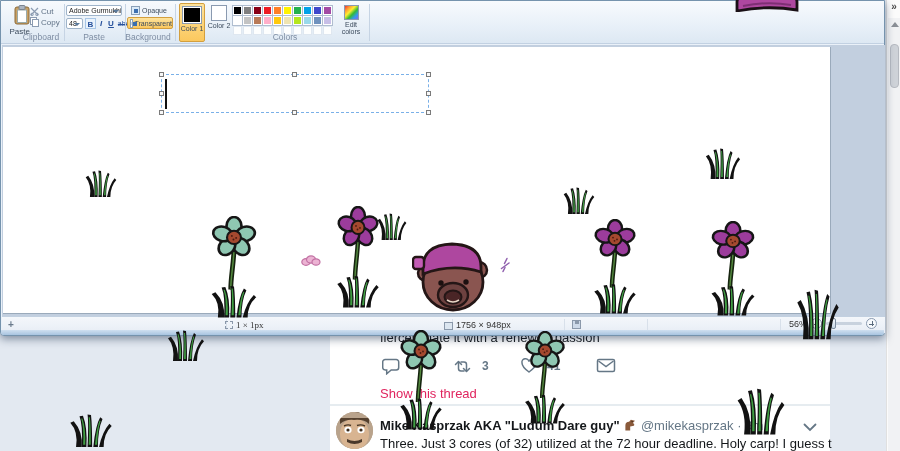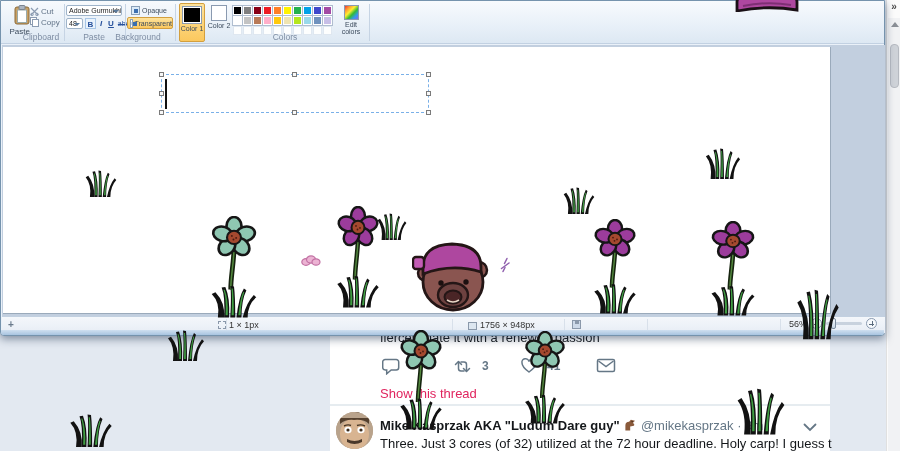--- a/index.html
+++ b/index.html
@@ -245,21 +245,21 @@
       <div class="grp-div" style="left:124px;"></div>
 
       <div class="bg-row" style="left:128px; top:4px; width:42px; height:11px; padding-left:2px;">
         <span class="bgicon"></span>
         <span>Opaque</span>
       </div>
       <div class="bg-row sel-orange" style="left:126px; top:16px; width:46px; height:12px; padding-left:2px;">
         <span class="bgicon trans"></span>
         <span>Transparent</span>
       </div>
-      <div class="grp-label" style="left:114px; width:46px;">Background</div>
+      <div class="grp-label" style="left:124px; width:46px;">Background</div>
       <div class="grp-div" style="left:174px;"></div>
 
       <div id="color1-btn" class="sel-orange" style="left:178px;">
         <div class="swatch" id="color1-swatch" style="width: 20px; height: 18px; background: rgb(0, 0, 0);"></div>
         <div>Color 1</div>
       </div>
       <div id="color2-btn" style="left:206px;">
         <div class="swatch" id="color2-swatch" style="width: 16px; height: 16px; background: rgb(255, 255, 255);"></div>
         <div>Color 2</div>
       </div>
@@ -321,26 +321,26 @@
           <div class="handle" style="left:50%; bottom:-3px; margin-left:-3px;"></div>
           <div class="handle" style="right:-3px; bottom:-3px;"></div>
           <div id="text-caret"></div>
         </div>
       </div>
     </div>
 
     <div id="status-bar">
       <div id="sb-cursor">+</div>
       <div class="sb-div" style="left:224px;"></div>
-      <div class="sb-item" style="left:216px;">
+      <div class="sb-item" style="left:223px;font-family:Liberation Serif, serif;">
         <span class="icon-sel"></span>
         <span>1 × 1px</span>
       </div>
       <div class="sb-div" style="left:450px;"></div>
-      <div class="sb-item" style="left:466px;align-items:flex-end;">
+      <div class="sb-item" style="left:442px;align-items:flex-end;">
         <span class="icon-img"></span>
         <span>1756 × 948px</span>
       </div>
       <div class="sb-div" style="left:562px;"></div>
       <div class="sb-item" style="left:570px;">
         <span class="icon-disk"></span>
       </div>
       <div class="sb-div" style="left:645px;"></div>
       <div class="sb-div" style="left:778px;"></div>
       <div id="sb-zoom">

